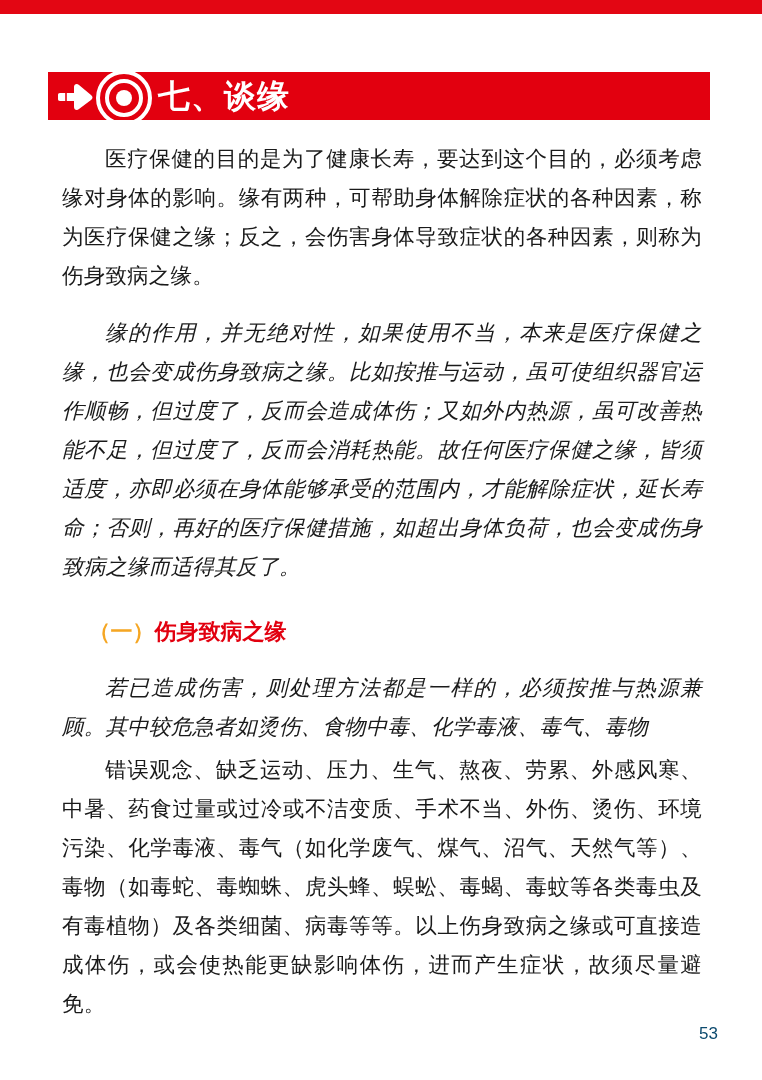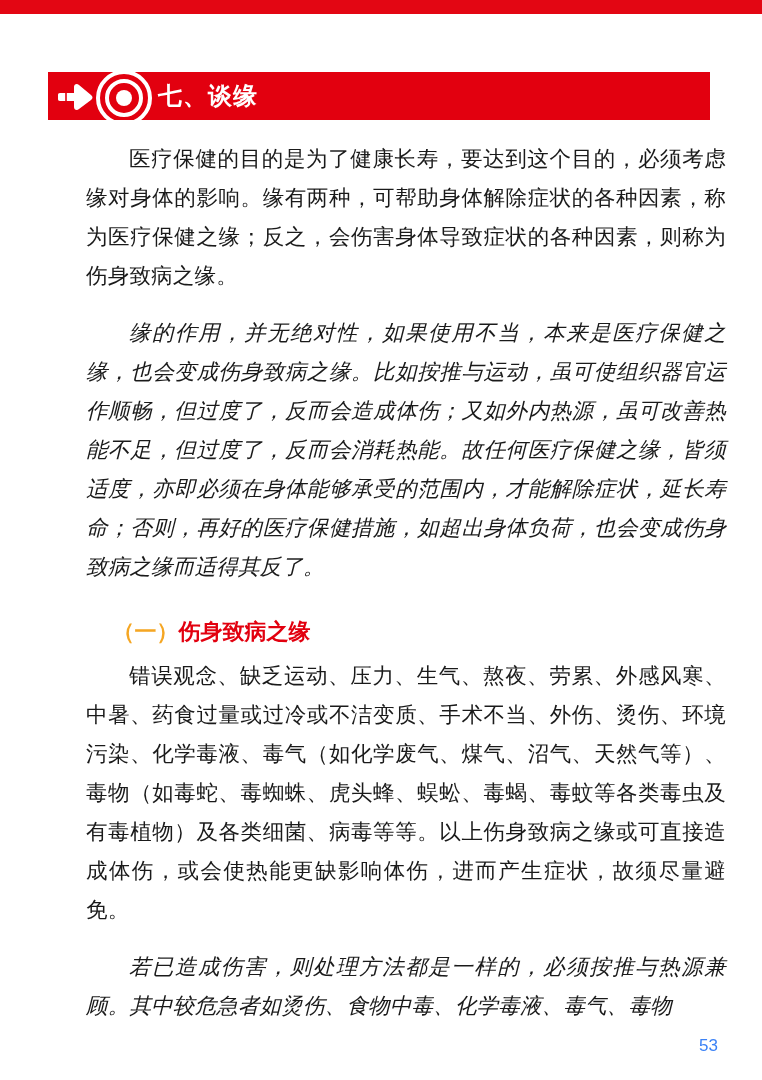--- a/index.html
+++ b/index.html
@@ -31,21 +31,21 @@
     top: 72px;
     left: 48px;
     width: 662px;
     height: 48px;
     background: #e2000f;
   }
   .chapter-title {
     position: absolute;
     top: 76px;
     left: 158px;
-    font-size: 24px;
+    font-size: 32px;
     font-weight: bold;
     color: #ffffff;
     letter-spacing: 1px;
     line-height: 40px;
   }
 
   
   .icon-group {
     position: absolute;
     top: 68px;
@@ -67,21 +67,20 @@
     width: 56px;
     height: 56px;
   }
 
   
   .content {
     position: absolute;
     top: 140px;
     left: 62px;
     width: 640px;
-    margin-left: 24px;
   }
   p.para {
     margin: 0 0 4px 0;
     font-size: 21.5px;
     line-height: 39px;
     color: #1a1a1a;
     text-align: justify;
     text-indent: 2em;
     letter-spacing: 0.2px;
   }
@@ -100,23 +99,23 @@
     color: #f5a623;
   }
   .subhead .txt {
     color: #e2000f;
   }
 
   
   .page-number {
     position: absolute;
     right: 44px;
-    bottom: 24px;
+    bottom: 36px;
     font-size: 17px;
-    color: #3b82f6;
+    color: #0c4a6e;
   }
   
   .bottom-rule {
     position: absolute;
     left: 0;
     bottom: 0;
     width: 762px;
     height: 3px;
     background: #ffffff;
   }
@@ -143,18 +142,18 @@
 <div class="chapter-title">七、谈缘</div>
 
 <div class="content">
   <p class="para">医疗保健的目的是为了健康长寿，要达到这个目的，必须考虑缘对身体的影响。缘有两种，可帮助身体解除症状的各种因素，称为医疗保健之缘；反之，会伤害身体导致症状的各种因素，则称为伤身致病之缘。</p>
   <p class="para spaced">缘的作用，并无绝对性，如果使用不当，本来是医疗保健之缘，也会变成伤身致病之缘。比如按推与运动，虽可使组织器官运作顺畅，但过度了，反而会造成体伤；又如外内热源，虽可改善热能不足，但过度了，反而会消耗热能。故任何医疗保健之缘，皆须适度，亦即必须在身体能够承受的范围内，才能解除症状，延长寿命；否则，再好的医疗保健措施，如超出身体负荷，也会变成伤身致病之缘而适得其反了。</p>
 
   <h2 class="subhead">
     <span class="paren">（一）</span><span class="txt">伤身致病之缘</span>
   </h2>
 
+  <p class="para spaced">若已造成伤害，则处理方法都是一样的，必须按推与热源兼顾。其中较危急者如烫伤、食物中毒、化学毒液、毒气、毒物</p>
   <p class="para">错误观念、缺乏运动、压力、生气、熬夜、劳累、外感风寒、中暑、药食过量或过冷或不洁变质、手术不当、外伤、烫伤、环境污染、化学毒液、毒气（如化学废气、煤气、沼气、天然气等）、毒物（如毒蛇、毒蜘蛛、虎头蜂、蜈蚣、毒蝎、毒蚊等各类毒虫及有毒植物）及各类细菌、病毒等等。以上伤身致病之缘或可直接造成体伤，或会使热能更缺影响体伤，进而产生症状，故须尽量避免。</p>
-  <p class="para spaced">若已造成伤害，则处理方法都是一样的，必须按推与热源兼顾。其中较危急者如烫伤、食物中毒、化学毒液、毒气、毒物</p>
 </div>
 
 <div class="page-number">53</div>
 <div class="bottom-rule"></div>
 
 </body></html>

